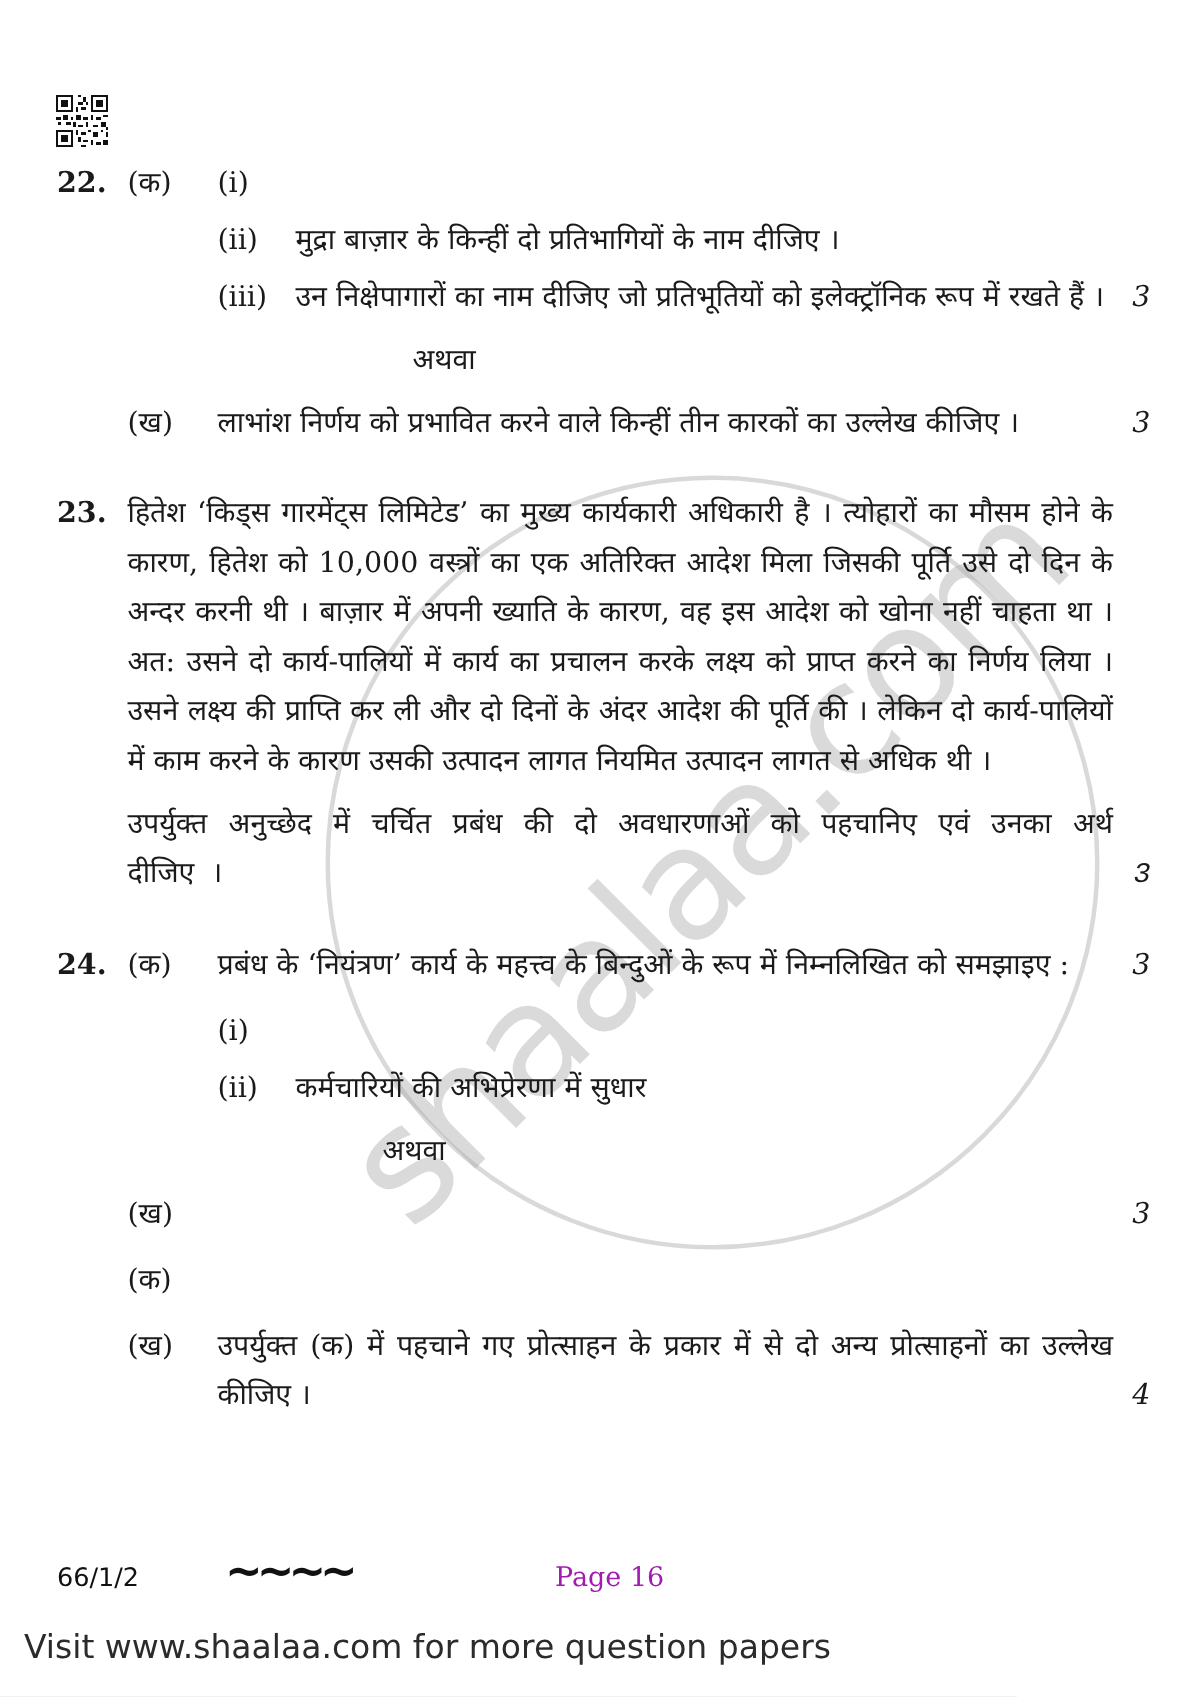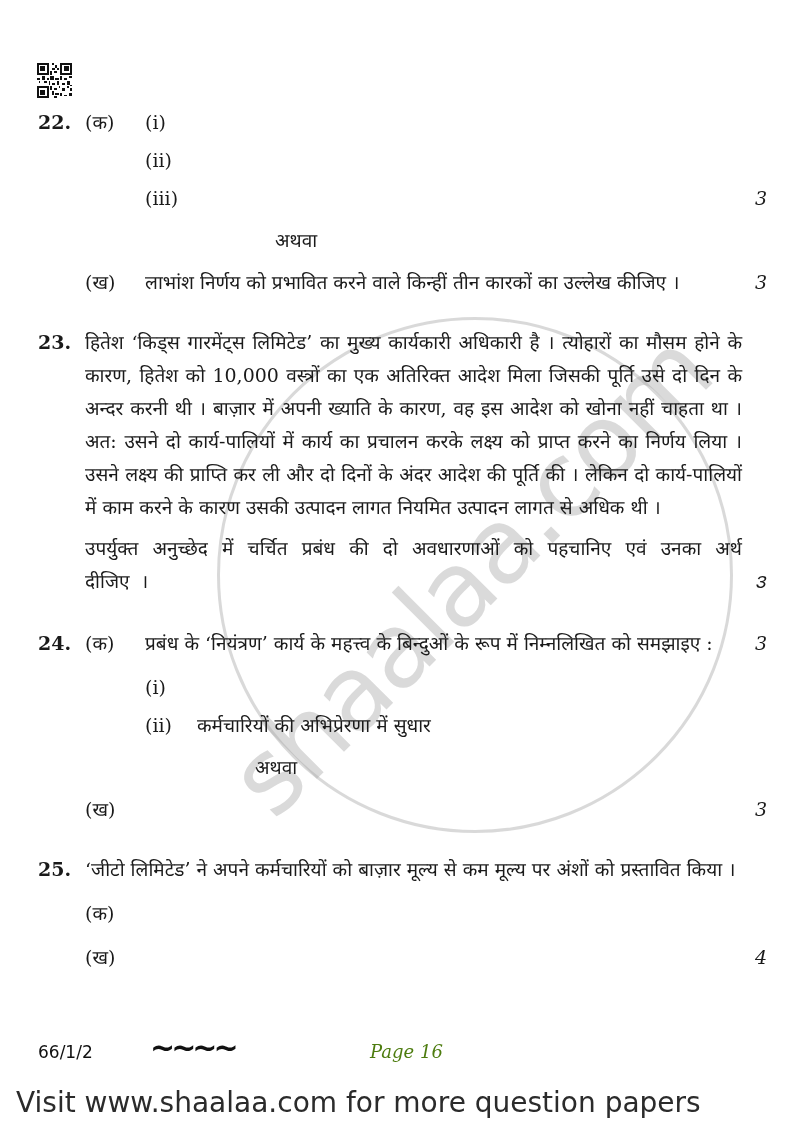--- a/index.html
+++ b/index.html
@@ -49,26 +49,26 @@
     position:absolute; left:38px; top:1042px; z-index:1;
     font-family:"DejaVu Sans","Liberation Sans",sans-serif; font-size:17px; color:#111;
   }
   .squiggle {
     position:absolute; left:150px; top:1030px; z-index:1;
     font-family:"DejaVu Sans",sans-serif; font-size:30px; font-weight:bold;
     letter-spacing:-4px; color:#111;
   }
   .page-label {
     position:absolute; left:370px; top:1041px; z-index:1;
-    font-size:18px; color:#4d7c0f;font-style:italic;
+    font-size:18px; color:#a21caf;
   }
   .banner {
     position:absolute; left:16px; top:1086px; z-index:1;
     font-family:"DejaVu Sans","Liberation Sans",sans-serif;
-    font-size:28px; color:#2b2b2b;
+    font-size:22px; color:#2b2b2b;
   }
 </style>
 </head>
 <body>
 
 <div class="page">
 
   <div class="wm-circle"></div>
   <div class="wm-text">shaalaa.com</div>
 
@@ -127,23 +127,25 @@
 
   <div class="doc">
 
     <div class="row">
       <div class="num">22.</div>
       <div class="plabel">(क)</div>
       <div class="slabel">(i)</div>
     </div>
     <div class="row mt-sub">
       <div class="slabel">(ii)</div>
+      <div class="t-sub">मुद्रा बाज़ार के किन्हीं दो प्रतिभागियों के नाम दीजिए ।</div>
     </div>
     <div class="row mt-sub">
       <div class="slabel">(iii)</div>
+      <div class="t-sub j">उन निक्षेपागारों का नाम दीजिए जो प्रतिभूतियों को इलेक्ट्रॉनिक रूप में रखते हैं ।</div>
       <div class="marks">3</div>
     </div>
     <div class="or">अथवा</div>
     <div class="row">
       <div class="plabel">(ख)</div>
       <div class="t-part">लाभांश निर्णय को प्रभावित करने वाले किन्हीं तीन कारकों का उल्लेख कीजिए ।</div>
       <div class="marks">3</div>
     </div>
 
     <div class="row mt-q">
@@ -167,29 +169,26 @@
     <div class="row mt-sub">
       <div class="slabel">(ii)</div>
       <div class="t-sub">कर्मचारियों की अभिप्रेरणा में सुधार</div>
     </div>
     <div class="or or2">अथवा</div>
     <div class="row">
       <div class="plabel">(ख)</div>
       <div class="marks">3</div>
     </div>
 
-    <div class="row mt-q">
-      <div class="num">25.</div>
-      <div class="t-stem j">‘जीटो लिमिटेड’ ने अपने कर्मचारियों को बाज़ार मूल्य से कम मूल्य पर अंशों को प्रस्तावित किया ।</div>
-    </div>
     <div class="row mt-part">
       <div class="plabel">(क)</div>
     </div>
     <div class="row mt-part">
       <div class="plabel">(ख)</div>
+      <div class="t-part j">उपर्युक्त (क) में पहचाने गए प्रोत्साहन के प्रकार में से दो अन्य प्रोत्साहनों का उल्लेख कीजिए ।</div>
       <div class="marks">4</div>
     </div>
 
   </div>
 
   <div class="paper-code">66/1/2</div>
   <div class="squiggle">~~~~</div>
   <div class="page-label">Page 16</div>
   <div class="banner">Visit www.shaalaa.com for more question papers</div>
 

